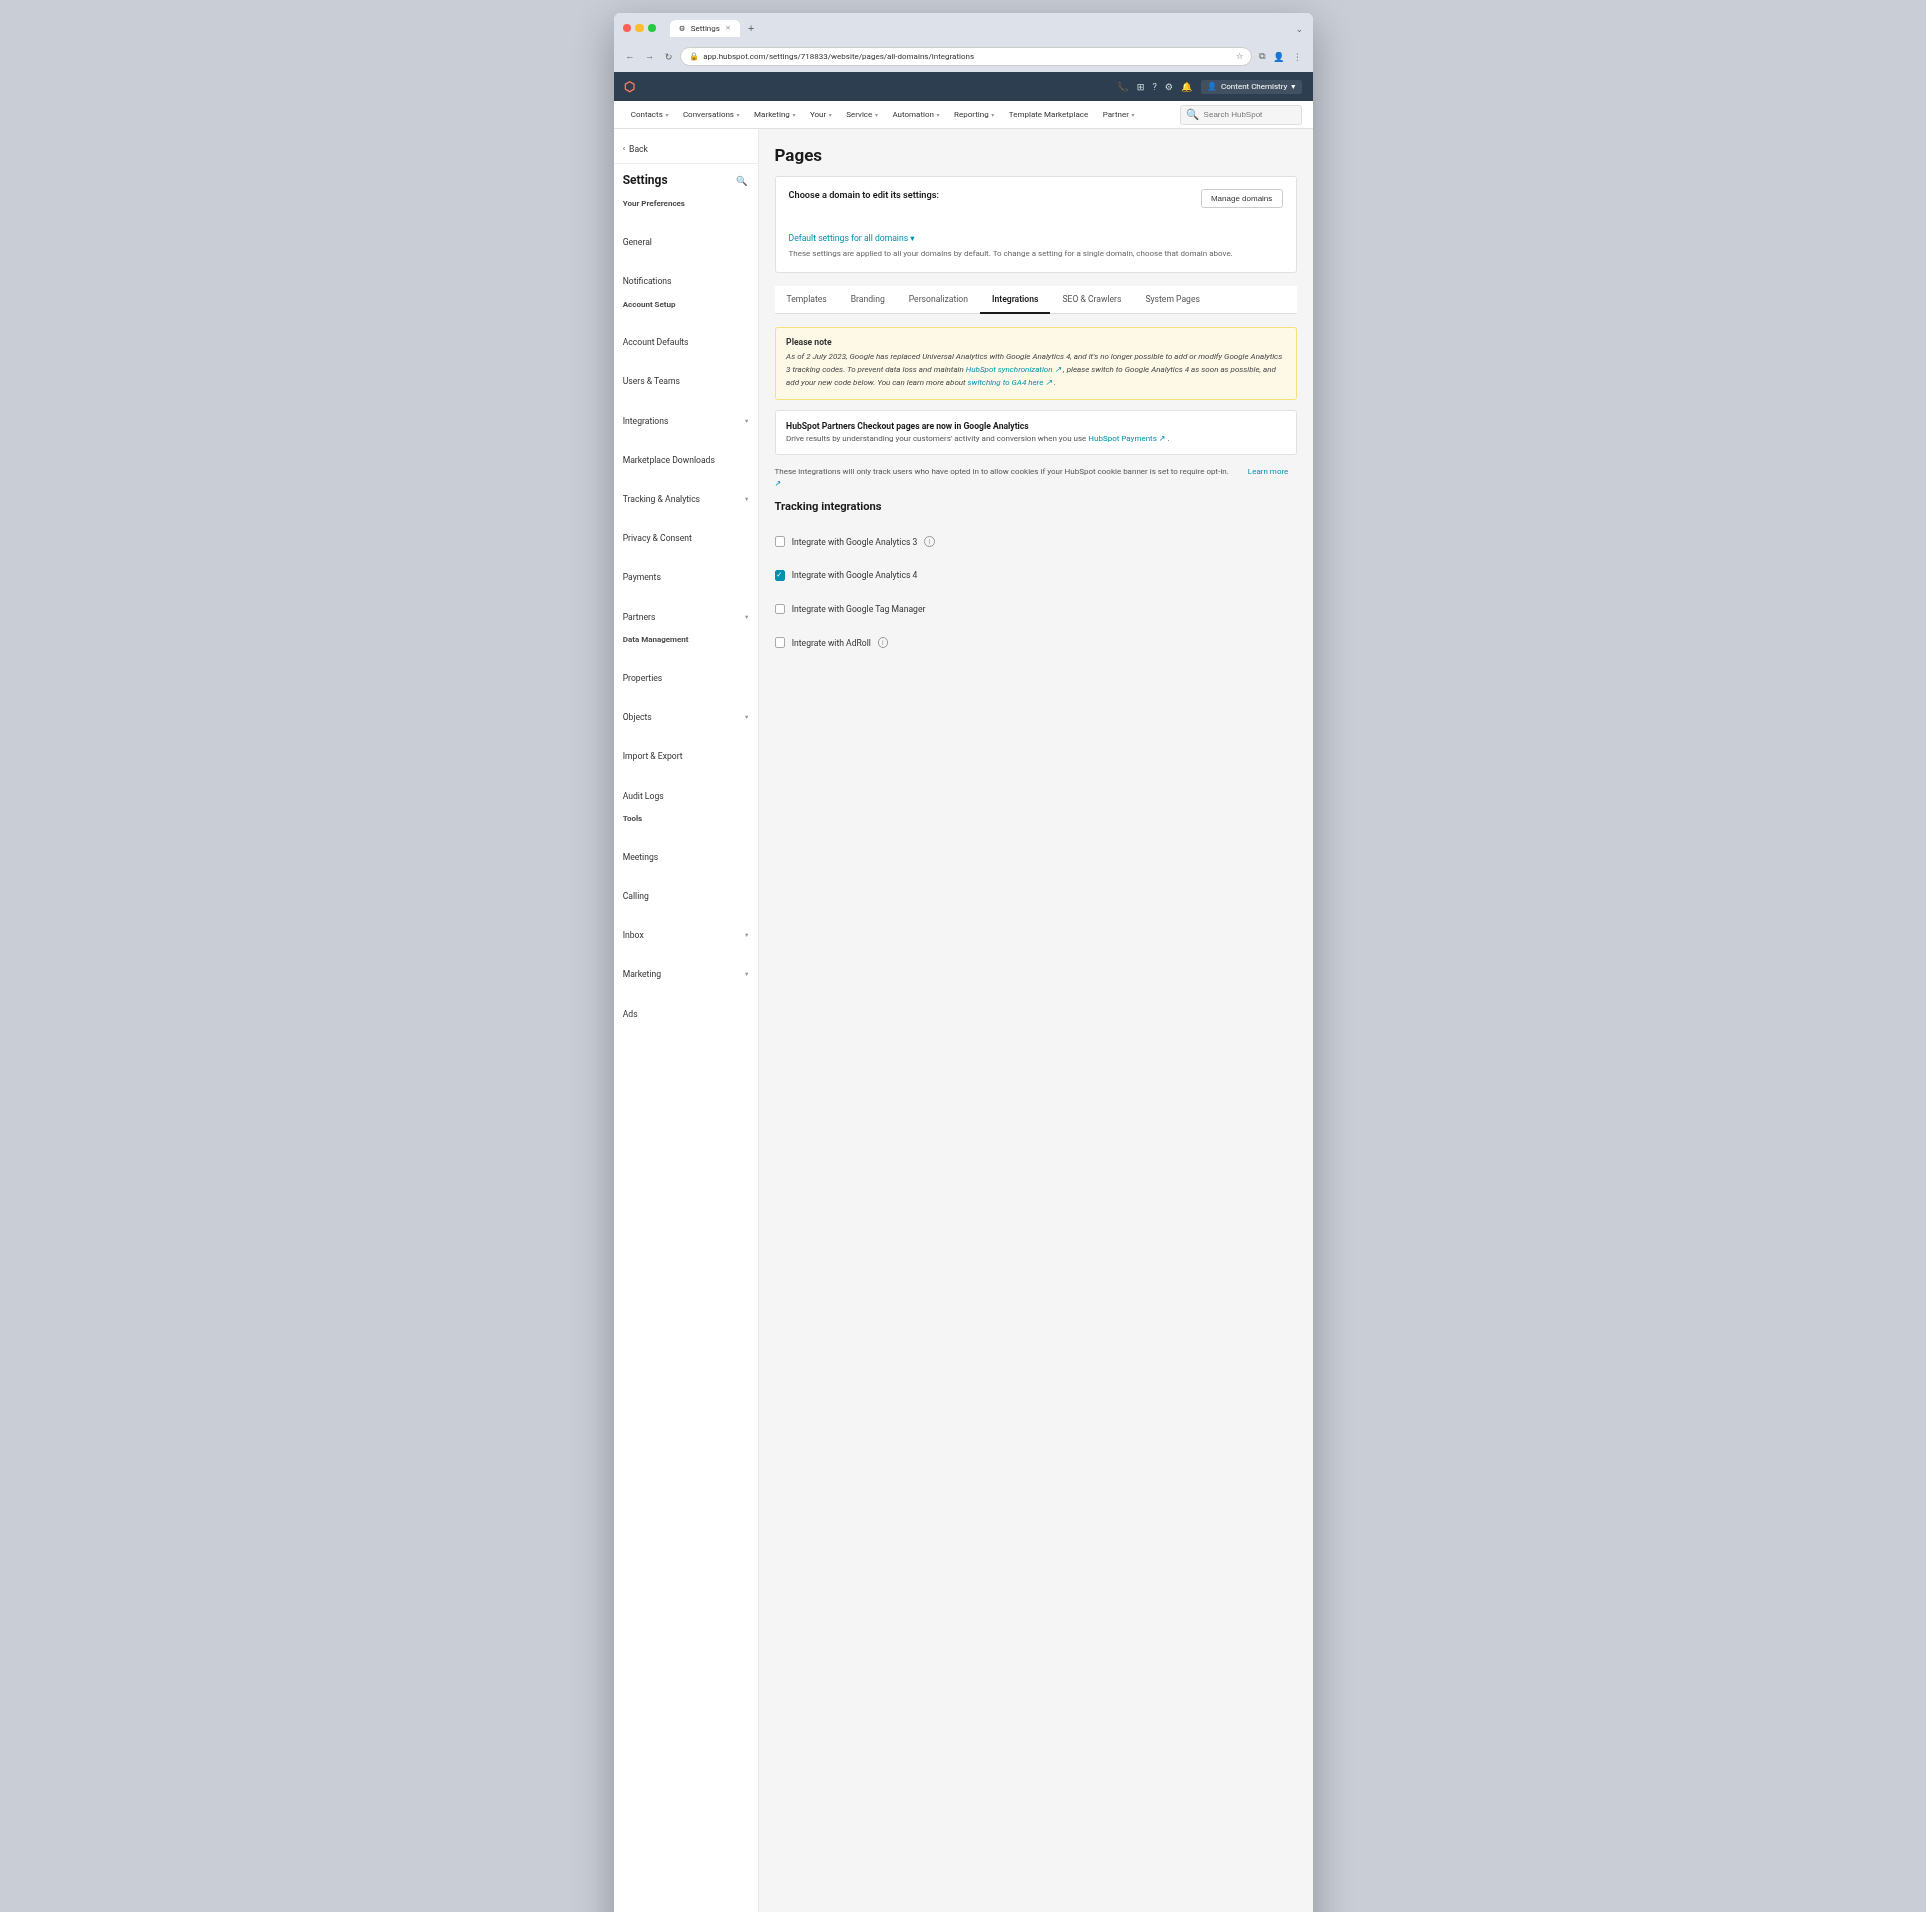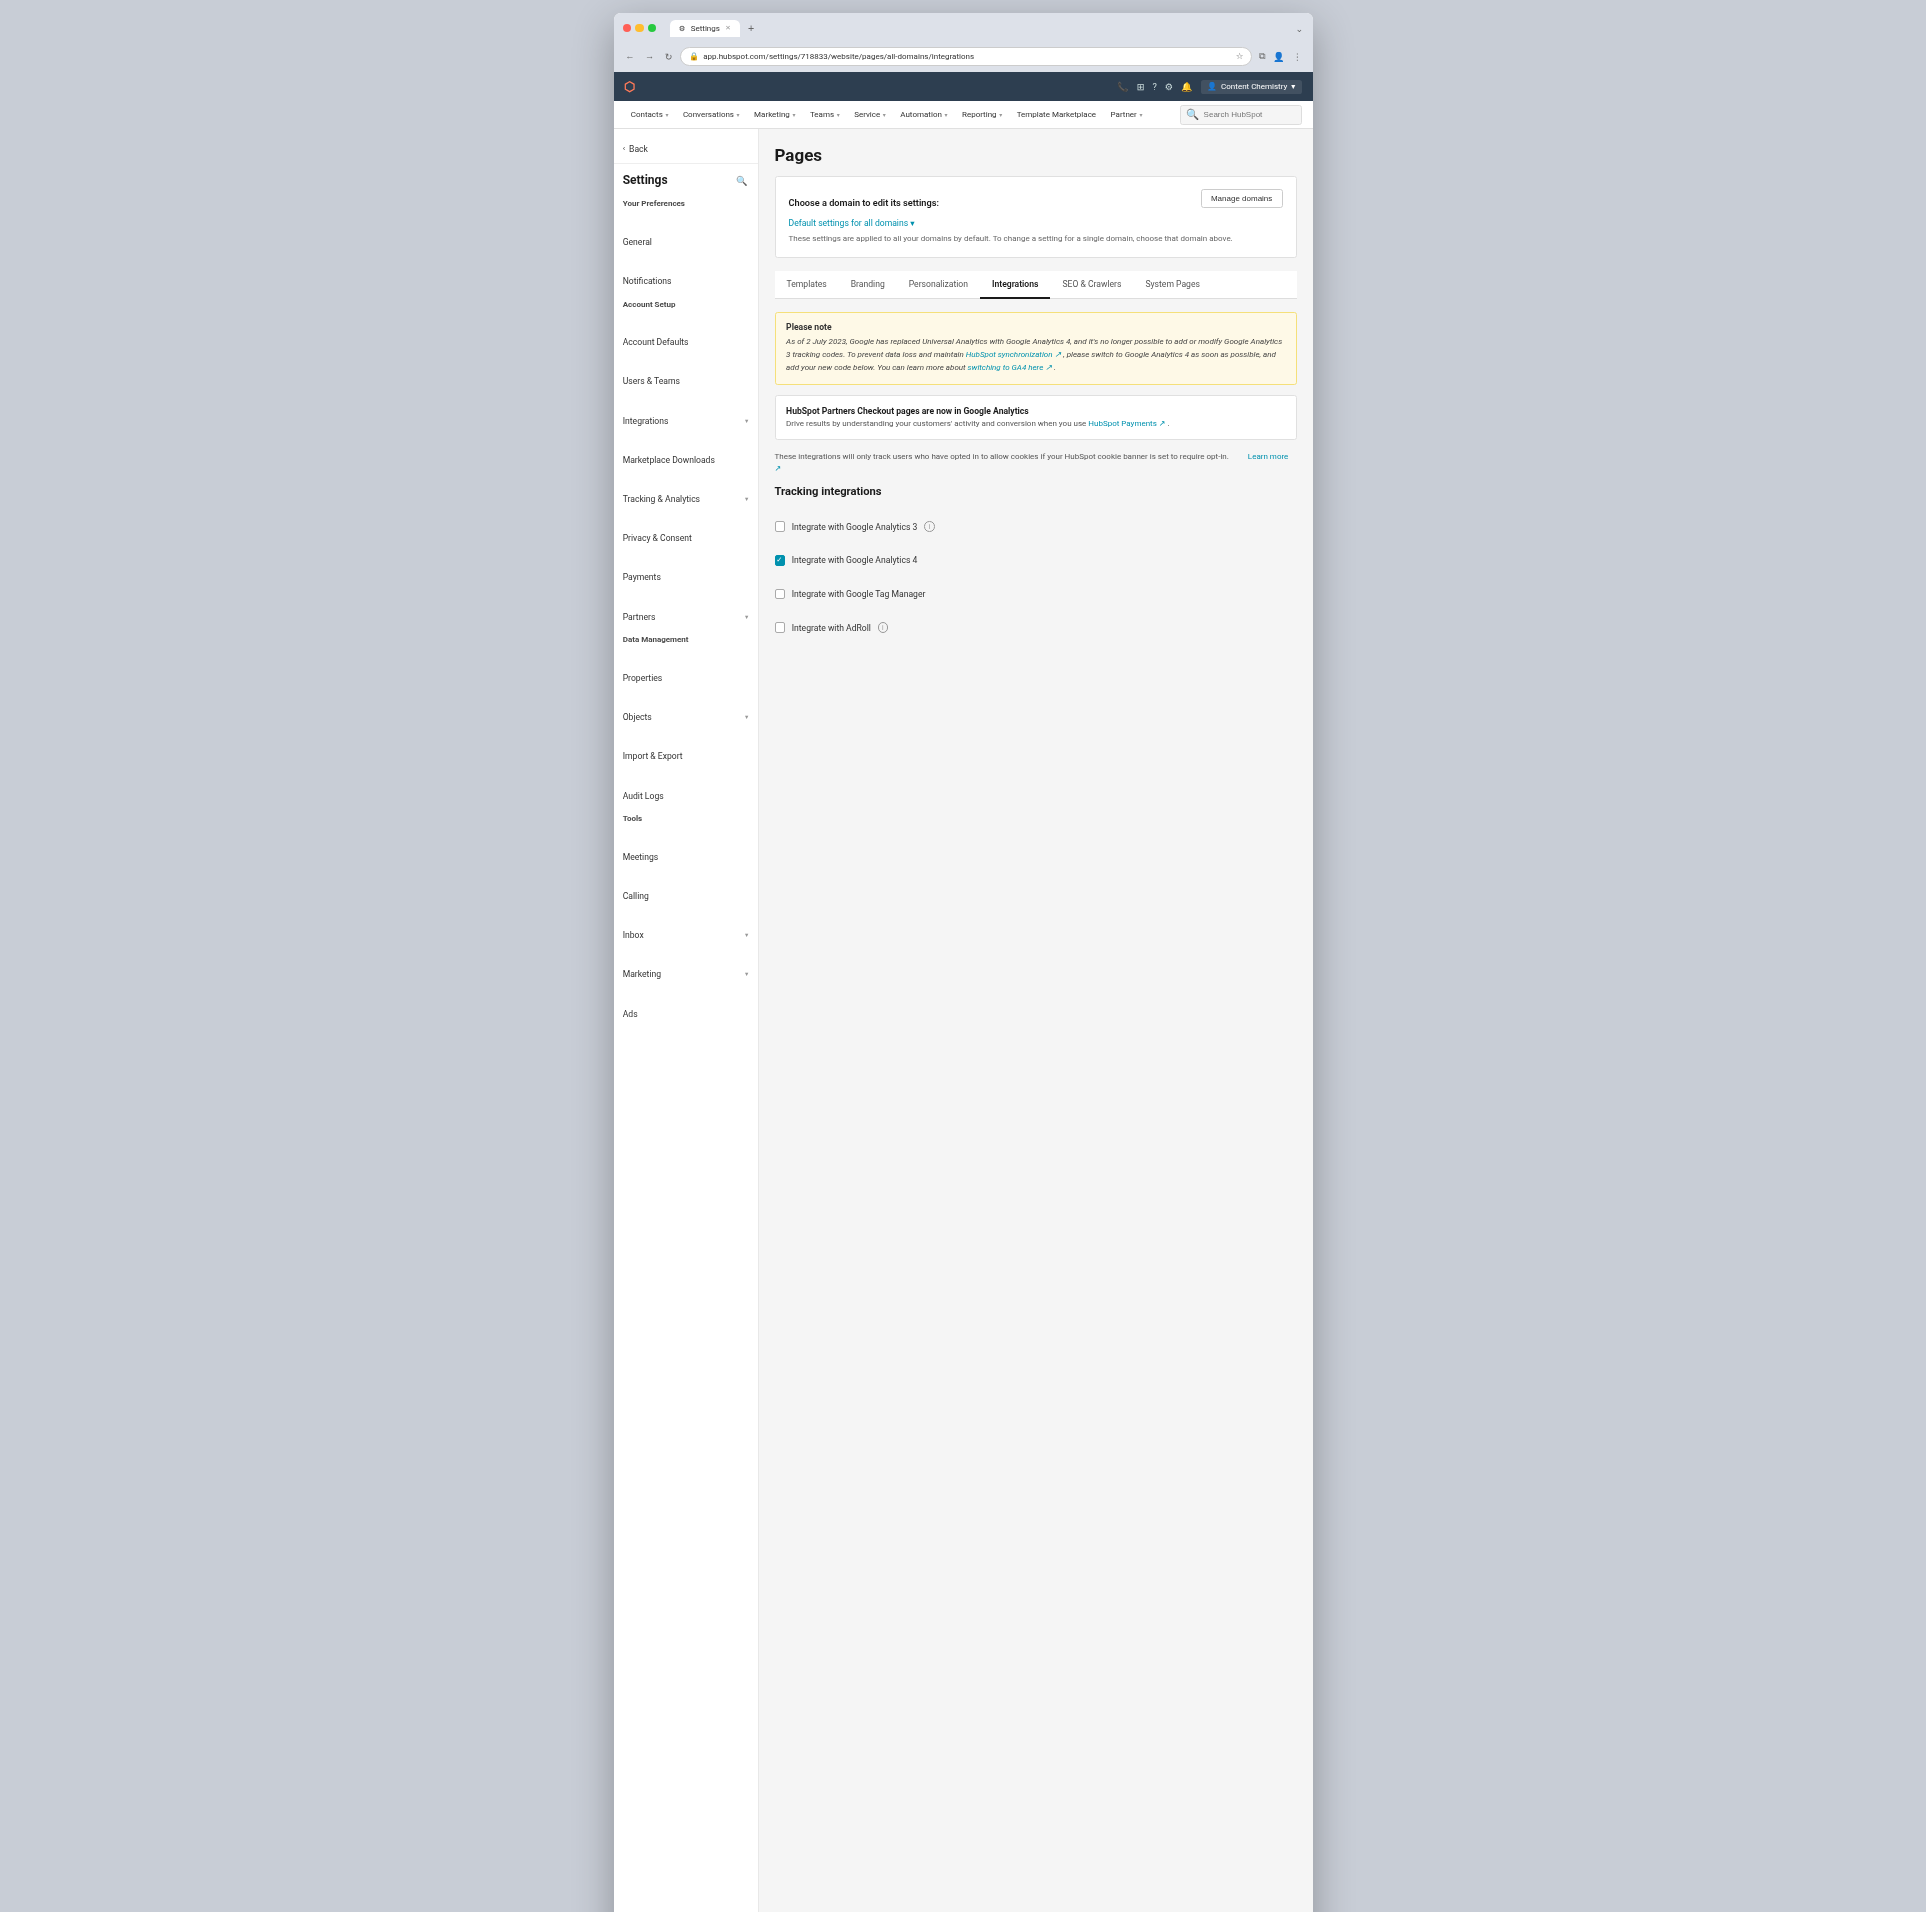--- a/index.html
+++ b/index.html
@@ -56,21 +56,21 @@
     .sidebar-section-title { font-size: 8px; font-weight: 700; color: #4a4a4a; padding: 9.2px 9.2px 4px; text-transform: none; }
     .sidebar-item { padding: 4.6px 9.2px; font-size: 8.6px; color: #333; cursor: pointer; display: flex; align-items: center; justify-content: space-between; margin-top: 20px; }
     .sidebar-item-arrow { font-size: 6.6px; color: #999; }
 
     
     .content-area { flex: 1; background: #f5f5f5; overflow-y: auto; padding: 16px; }
     .page-title { font-size: 17px; font-weight: 700; color: #1a1a1a; margin-bottom: 10.6px; }
 
     
     .domain-card { background: #fff; border: 0.7px solid #e0e0e0; border-radius: 2.6px; padding: 12px 13px; margin-bottom: 13px; }
-    .domain-header { display: flex; align-items: flex-end; justify-content: space-between; margin-bottom: 8px; }
+    .domain-header { display: flex; align-items: flex-start; justify-content: space-between; margin-bottom: 23px; }
     .domain-label { font-size: 9.2px; font-weight: 600; color: #1a1a1a; }
     .manage-domains-btn { border: 0.7px solid #ccc; background: #fff; padding: 4px 9.2px; font-size: 8px; border-radius: 2.6px; cursor: pointer; color: #333; }
     .domain-link { color: #0091ae; font-size: 8.6px; text-decoration: none; display: inline-flex; align-items: center; gap: 2.6px; margin-bottom: 5.3px; }
     .domain-desc { font-size: 8px; color: #666; line-height: 1.5; }
 
     
     .tabs-bar { display: flex; border-bottom: 1.3px solid #ddd; margin-bottom: 13px; background: #fff; }
     .tab { padding: 8px 12px; font-size: 8.6px; color: #555; cursor: pointer; border-bottom: 2px solid transparent; margin-bottom: -1.3px; white-space: nowrap; }
     .tab.active { color: #1a1a1a; font-weight: 600; border-bottom-color: #1a1a1a; }
 
@@ -168,21 +168,21 @@
     </div>
     <div class="menu-item">
       <span>Conversations</span>
       <span class="menu-arrow">▾</span>
     </div>
     <div class="menu-item">
       <span>Marketing</span>
       <span class="menu-arrow">▾</span>
     </div>
     <div class="menu-item">
-      <span>Teams</span>
+      <span>Your</span>
       <span class="menu-arrow">▾</span>
     </div>
     <div class="menu-item">
       <span>Service</span>
       <span class="menu-arrow">▾</span>
     </div>
     <div class="menu-item">
       <span>Automation</span>
       <span class="menu-arrow">▾</span>
     </div>

